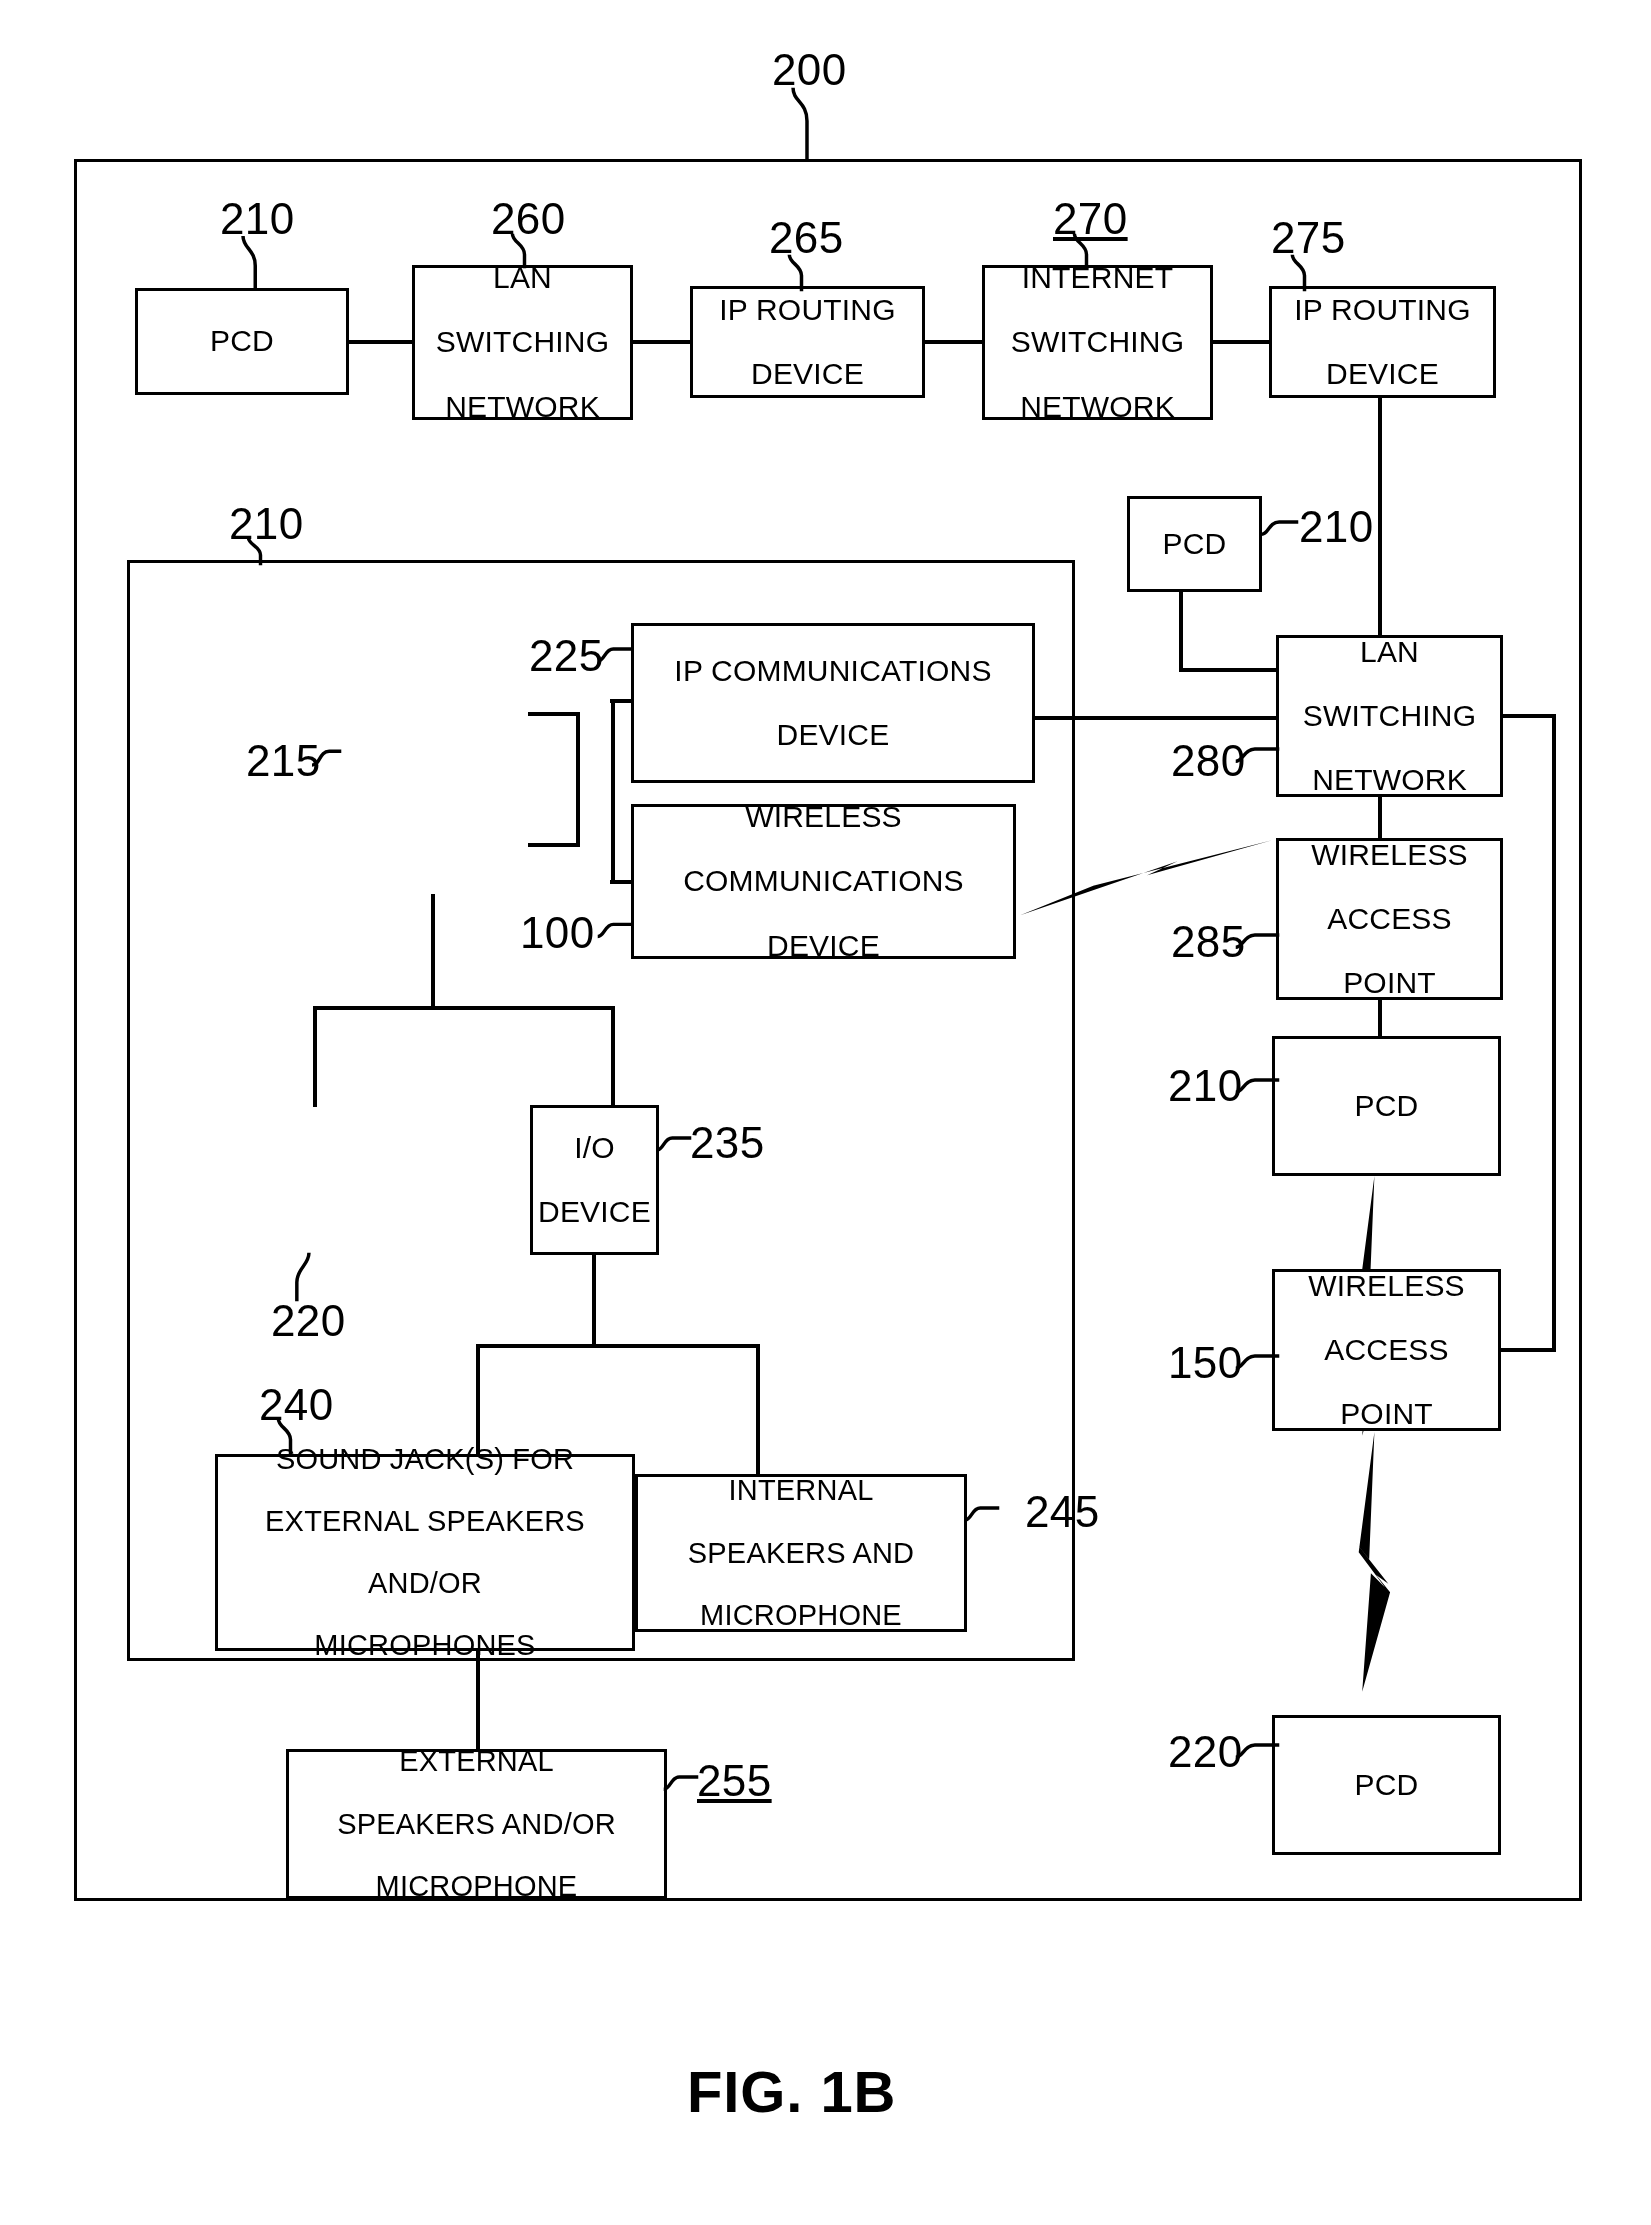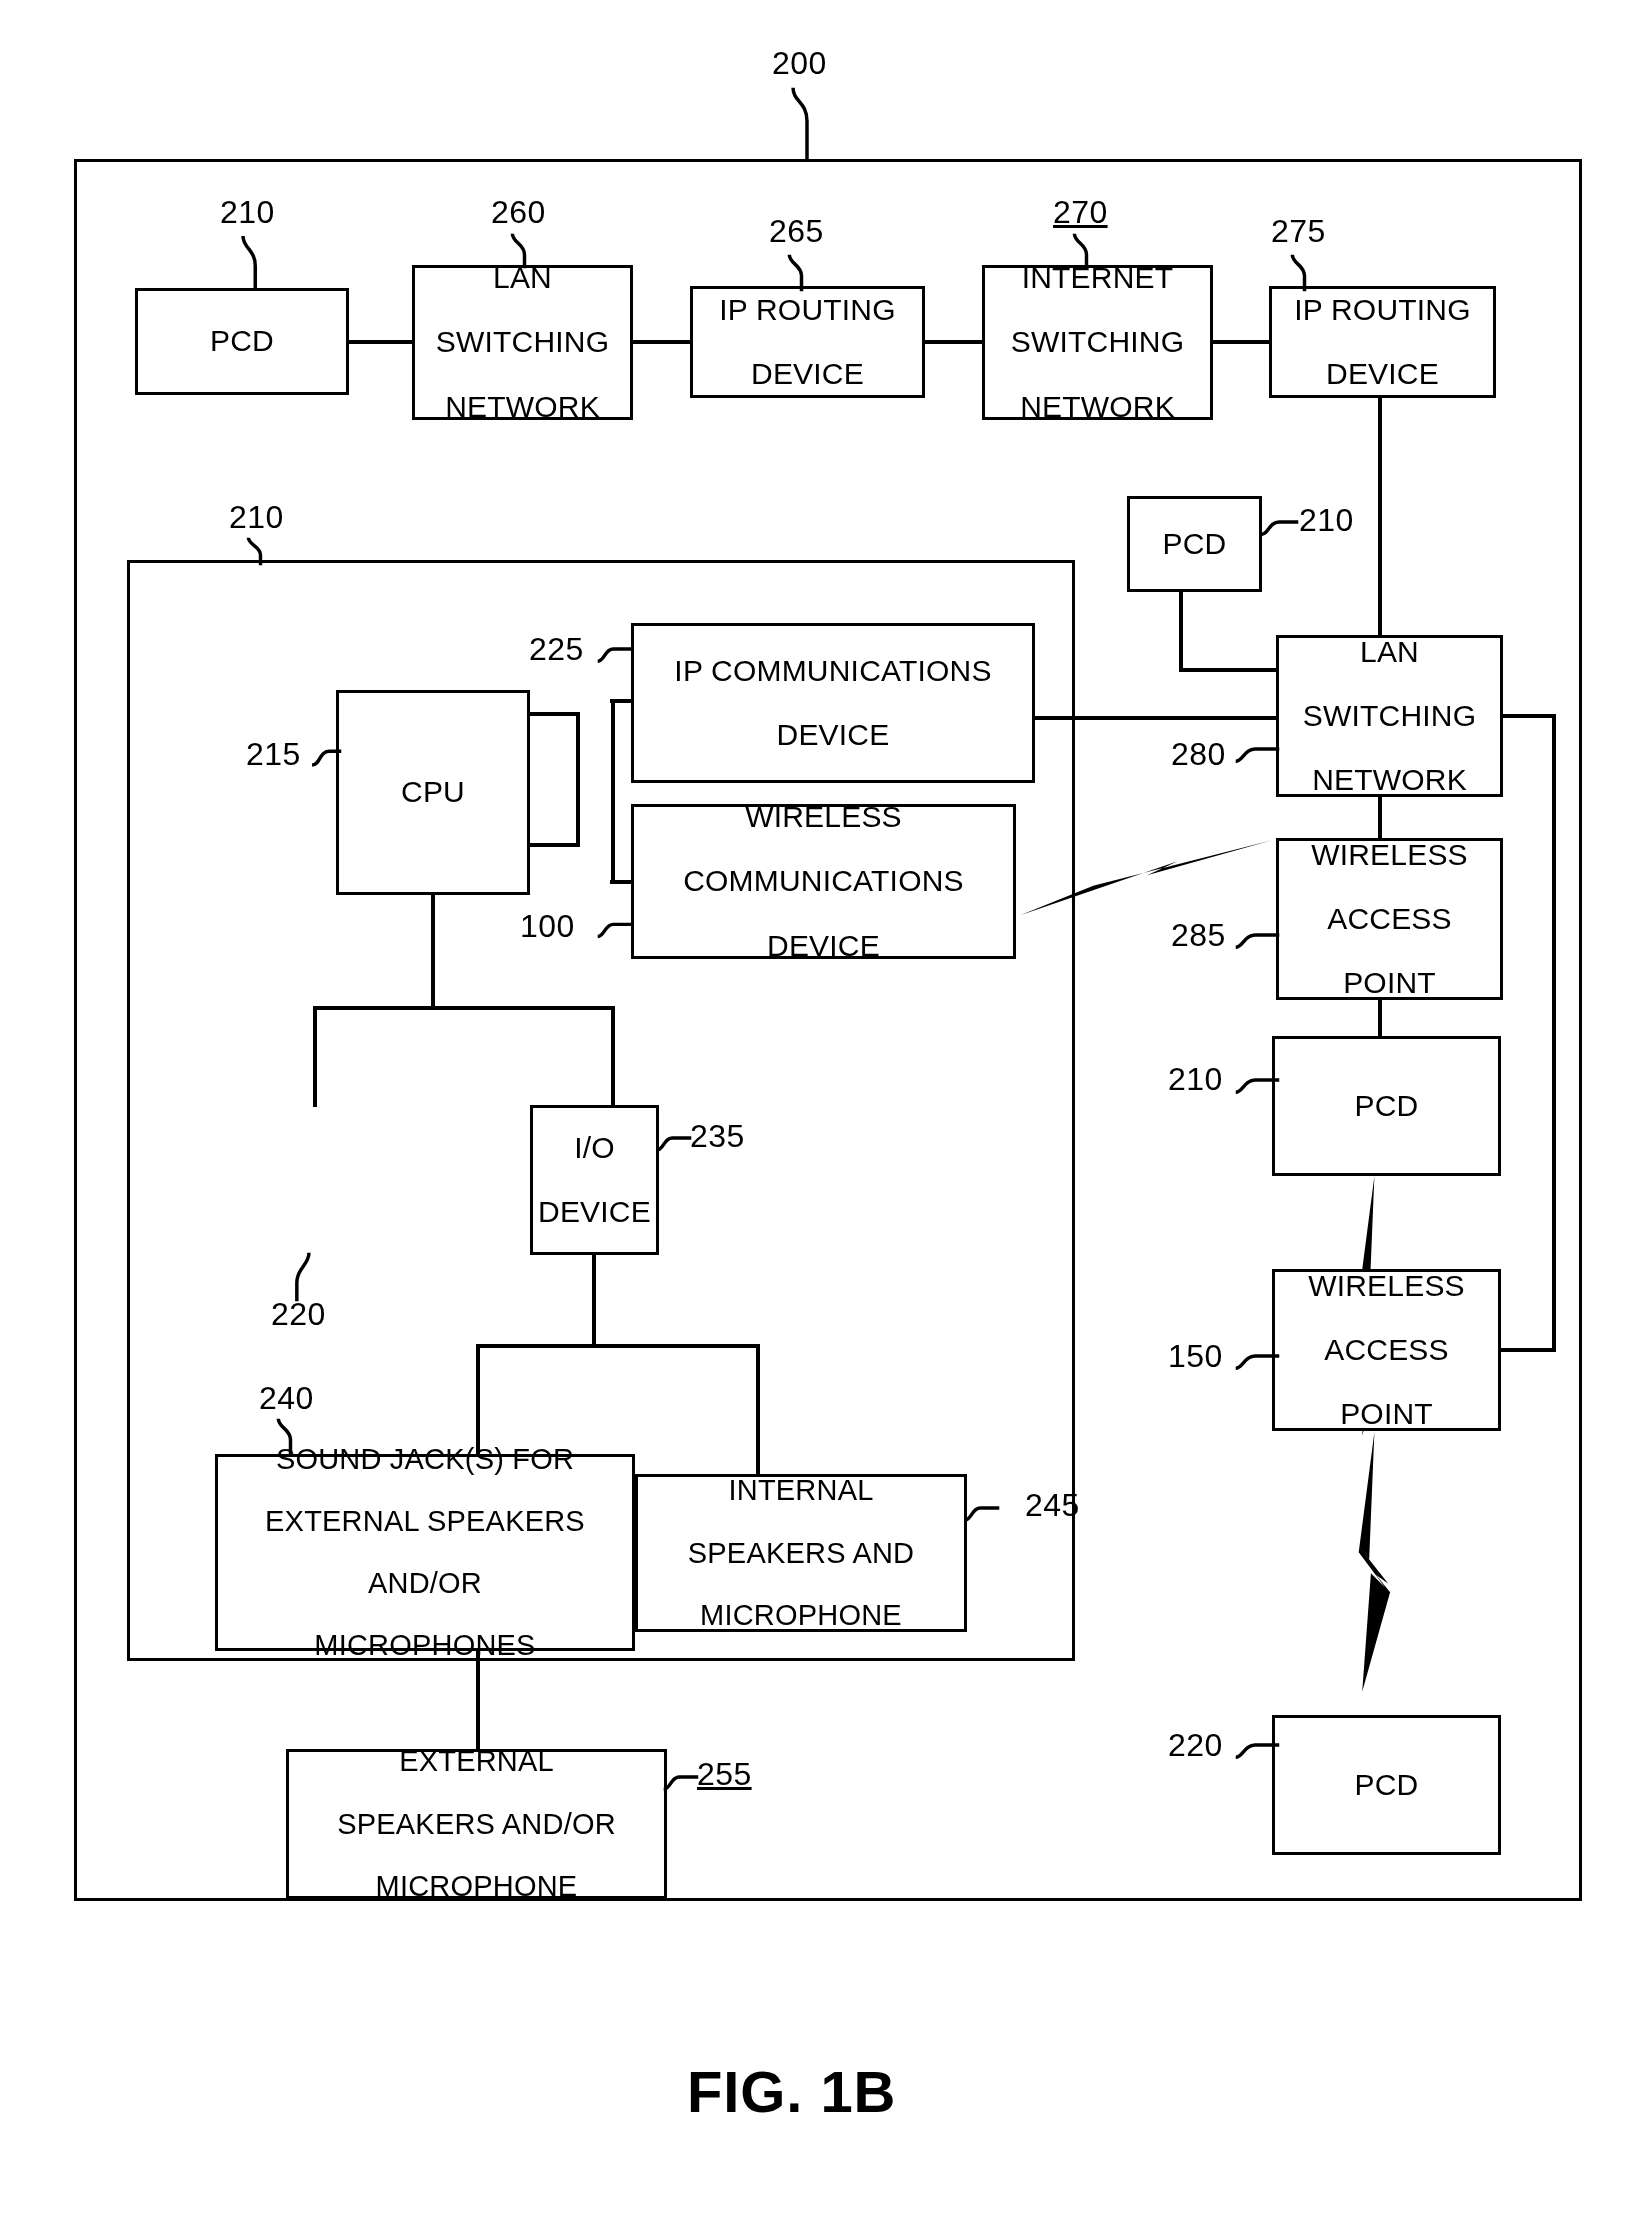--- a/index.html
+++ b/index.html
@@ -44,21 +44,21 @@
   .line {
     position: absolute;
     background: #000;
     z-index: 2;
   }
   .h { height: 4.4px; }
   .v { width: 4.4px; }
 
   .ref {
     position: absolute;
-    font-size: 32px;
+    font-size: 44px;
     letter-spacing: 0.4px;
     white-space: nowrap;
     z-index: 7;
     text-align: right;
   }
 
   .lead {
     position: absolute;
     z-index: 7;
     overflow: visible;
@@ -163,23 +163,20 @@
   <div class="line v" style="left:1378px; top:396px; height:241px;"></div>
 
   <div class="frame" style="left:127px; top:560px; width:948px; height:1101px;"></div>
   <div class="ref" style="left:229px; top:499px;">210</div>
   <div class="lead" style="left:243px; top:536px; width:35px; height:31px;">
     <svg width="35" height="31" viewBox="0 0 40 36">
       <path d="M6 2 C6 10, 20 12, 20 22 C20 28, 20 32, 20 34" fill="none" stroke="#000" stroke-width="4"></path>
     </svg>
   </div>
 
-  <div class="box" style="left:336px; top:690px; width:194px; height:205px;">
-    <span>CPU</span>
-  </div>
   <div class="ref" style="left:246px; top:736px;">215</div>
   <div class="lead" style="left:310px; top:741px; width:35px; height:31px;">
     <svg width="35" height="31" viewBox="0 0 40 36">
       <path d="M2 28 C12 28, 10 12, 22 12 C30 12, 34 12, 36 12" fill="none" stroke="#000" stroke-width="4"></path>
     </svg>
   </div>
 
   <div class="box" style="left:631px; top:623px; width:404px; height:160px;">
     <span>
       <span>IP COMMUNICATIONS</span><br>

